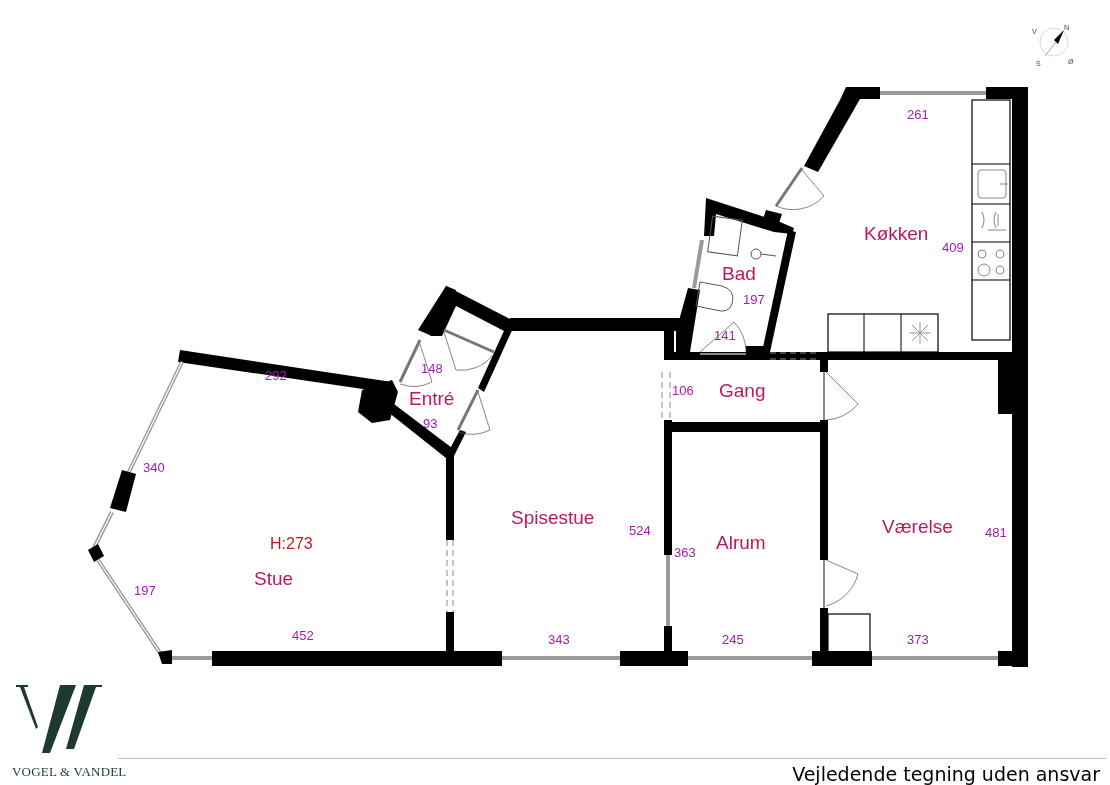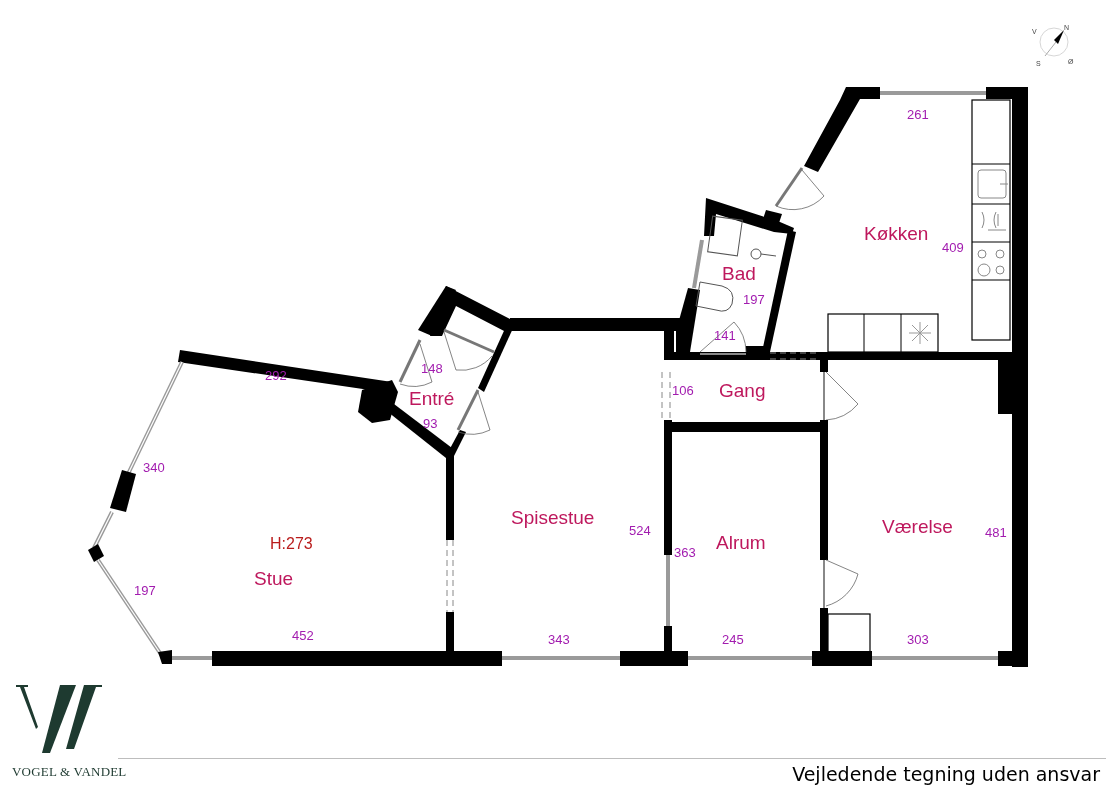--- a/index.html
+++ b/index.html
@@ -163,21 +163,21 @@
 
 <div class="room-label" style="left:719px;top:380px;">Gang</div>
 <div class="dim" style="left:672px;top:383px;">106</div>
 
 <div class="room-label" style="left:716px;top:532px;">Alrum</div>
 <div class="dim" style="left:674px;top:545px;">363</div>
 <div class="dim" style="left:722px;top:632px;">245</div>
 
 <div class="room-label" style="left:882px;top:516px;">Værelse</div>
 <div class="dim" style="left:985px;top:525px;">481</div>
-<div class="dim" style="left:907px;top:632px;">303</div>
+<div class="dim" style="left:907px;top:632px;">373</div>
 
 <svg id="compass" width="50" height="44" viewBox="0 0 50 44">
   <circle cx="24" cy="22" r="14" fill="none" stroke="#ccc" stroke-width="0.8"></circle>
   <polygon points="34,10 28,24 24,20" fill="#000"></polygon>
   <line x1="26" y1="22" x2="15" y2="36" stroke="#aaa" stroke-width="1"></line>
 </svg>
 <span class="cl" style="left:1064px;top:24px;">N</span>
 <span class="cl" style="left:1068px;top:58px;">Ø</span>
 <span class="cl" style="left:1036px;top:60px;">S</span>
 <span class="cl" style="left:1032px;top:28px;">V</span>

